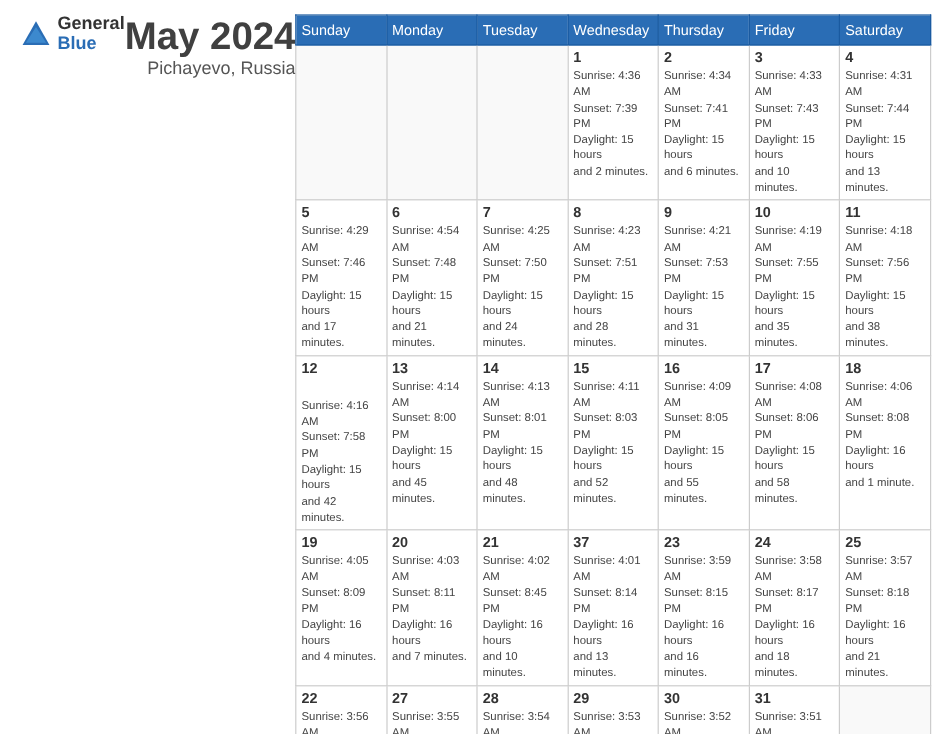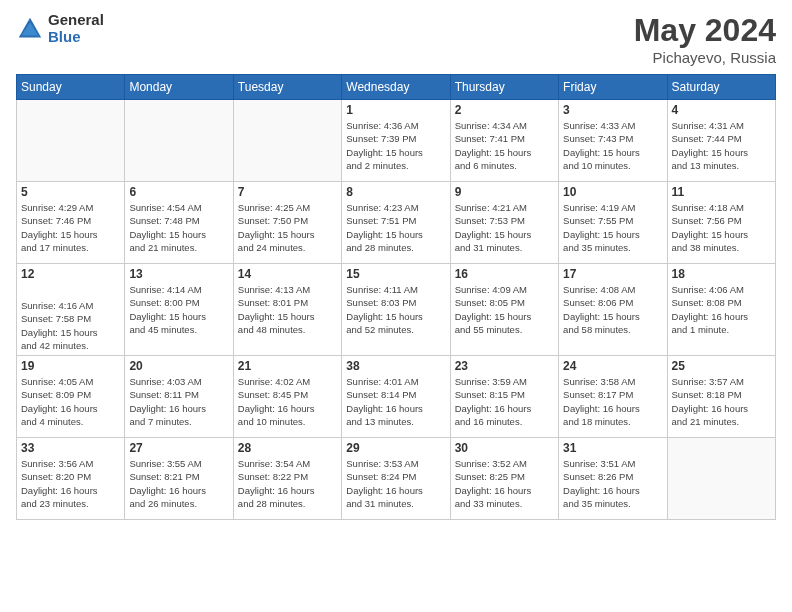--- a/index.html
+++ b/index.html
@@ -8,21 +8,21 @@
       background: #fff;
       width: 792px;
       height: 612px;
       overflow: hidden;
     }
     .page {
       width: 792px;
       height: 448px;
       padding: 12px 16px;
       display: flex;
-      flex-direction: column;
+      flex-direction: row;
     }
     .header {
       display: flex;
       justify-content: space-between;
       align-items: flex-start;
       margin-bottom: 8px;
     }
     .logo {
       display: flex;
       align-items: center;
@@ -284,21 +284,21 @@
 and 7 minutes.</div>
           </td>
           <td>
             <div class="day-num">21</div>
             <div class="day-info" style="white-space: pre-line;">Sunrise: 4:02 AM
 Sunset: 8:45 PM
 Daylight: 16 hours
 and 10 minutes.</div>
           </td>
           <td>
-            <div class="day-num">38</div>
+            <div class="day-num">37</div>
             <div class="day-info" style="white-space: pre-line;">Sunrise: 4:01 AM
 Sunset: 8:14 PM
 Daylight: 16 hours
 and 13 minutes.</div>
           </td>
           <td>
             <div class="day-num">23</div>
             <div class="day-info" style="white-space: pre-line;">Sunrise: 3:59 AM
 Sunset: 8:15 PM
 Daylight: 16 hours
@@ -314,21 +314,21 @@
           <td>
             <div class="day-num">25</div>
             <div class="day-info" style="white-space: pre-line;">Sunrise: 3:57 AM
 Sunset: 8:18 PM
 Daylight: 16 hours
 and 21 minutes.</div>
           </td>
         </tr>
         <tr>
           <td>
-            <div class="day-num">33</div>
+            <div class="day-num">22</div>
             <div class="day-info" style="white-space: pre-line;">Sunrise: 3:56 AM
 Sunset: 8:20 PM
 Daylight: 16 hours
 and 23 minutes.</div>
           </td>
           <td>
             <div class="day-num">27</div>
             <div class="day-info" style="white-space: pre-line;">Sunrise: 3:55 AM
 Sunset: 8:21 PM
 Daylight: 16 hours

